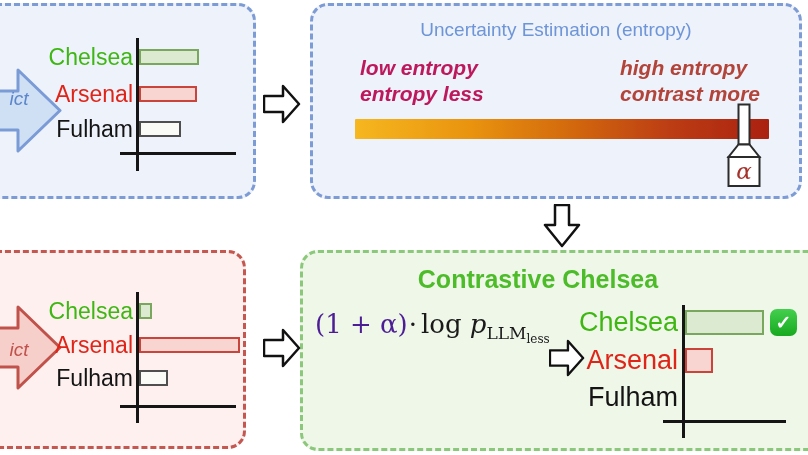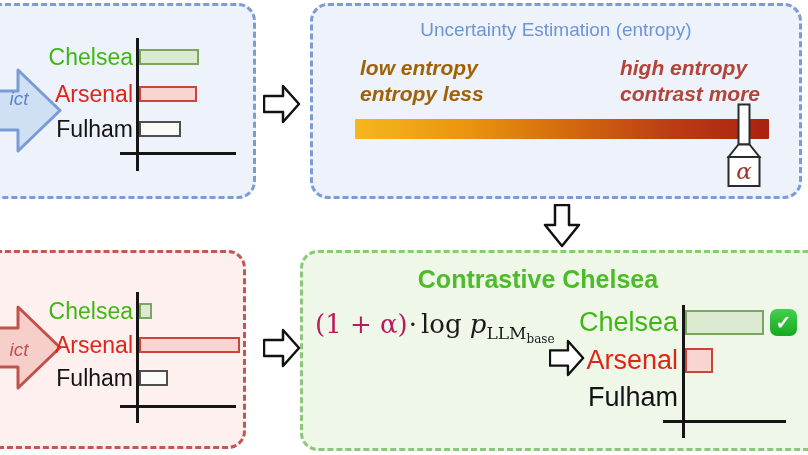--- a/index.html
+++ b/index.html
@@ -26,33 +26,33 @@
   .chart-lg .crow{height:30px;}
   .chart-lg .team-label{width:195px;font-size:27px;line-height:30px;}
   .chart-lg .bar{margin-left:7px;height:25px;}
   .bar{box-sizing:border-box;border:2px solid;background:#eee;}
 
   
   .unc-title{position:absolute;top:13px;left:0;width:100%;text-align:center;
     font-size:19px;color:#6e95d7;}
   .entropy-note{position:absolute;top:49px;font-size:21px;font-style:italic;
     font-weight:600;line-height:26px;}
-  #low-note{left:47px;color:#a16207;text-align:left;}
+  #low-note{left:47px;color:#be185d;text-align:left;}
   #high-note{right:39px;color:#b2443a;text-align:left;}
   .gradient-bar{position:absolute;left:42px;top:113px;width:414px;height:20px;border-radius:1px;
     background:linear-gradient(90deg,#f6b71f 0%,#e9930f 28%,#d3690d 52%,#bc3d14 76%,#ab2110 100%);}
 
   
   .dec-title{position:absolute;top:12px;left:0;width:470px;text-align:center;
     font-size:25px;font-weight:bold;color:#4cbc28;}
   .formula{position:absolute;left:12px;top:48px;font-family:"DejaVu Serif",serif;
     font-size:26px;color:#1a1a1a;white-space:nowrap;}
   .f-line{height:47px;line-height:47px;}
   .f-line2{margin-left:10px;}
-  .f-red{color:#be185d;}
+  .f-red{color:#4c1d95;}
   .f-var{font-style:italic;}
   .f-sub{font-size:17px;vertical-align:-6px;}
   .f-subsub{font-size:12px;vertical-align:-4px;}
   .f-dot{padding:0 4px 0 1px;}
 
   .check{display:inline-flex;align-items:center;justify-content:center;
     width:27px;height:27px;margin-left:6px;border-radius:7px;
     background:linear-gradient(#44cf4e,#17a91f);
     color:#fff;font-size:19px;font-weight:bold;}
 
@@ -131,21 +131,21 @@
       <div class="bar" style="width: 29px; background: rgb(250, 250, 247); border-color: rgb(79, 79, 79);"></div>
     </div>
   </div>
 </div>
 
 <div class="panel" id="p-dec">
   <div class="dec-title">Contrastive Chelsea</div>
 
   <div class="formula">
     <div class="f-line">
-      <span class="f-red">(1 + α)</span><span class="f-dot">·</span><span>log</span>&nbsp;<span class="f-var">p</span><span class="f-sub"><span>LLM</span><span class="f-subsub">base</span></span>
+      <span class="f-red">(1 + α)</span><span class="f-dot">·</span><span>log</span>&nbsp;<span class="f-var">p</span><span class="f-sub"><span>LLM</span><span class="f-subsub">less</span></span>
     </div>
   </div>
 
   <svg class="abs" style="left:246px;top:86px;" width="36" height="38" viewBox="0 0 38 40">
     <polygon points="1,12 20,12 20,2 36,20 20,38 20,28 1,28" fill="#ffffff" stroke="#111111" stroke-width="2.5" stroke-linejoin="round"></polygon>
   </svg>
 
   <div class="chart chart-lg abs" style="left:0;top:0;width:545px;height:201px;">
     <div class="vaxis" style="left:379px;top:52px;height:133px;"></div>
     <div class="haxis" style="left:360px;top:167px;width:123px;"></div>

